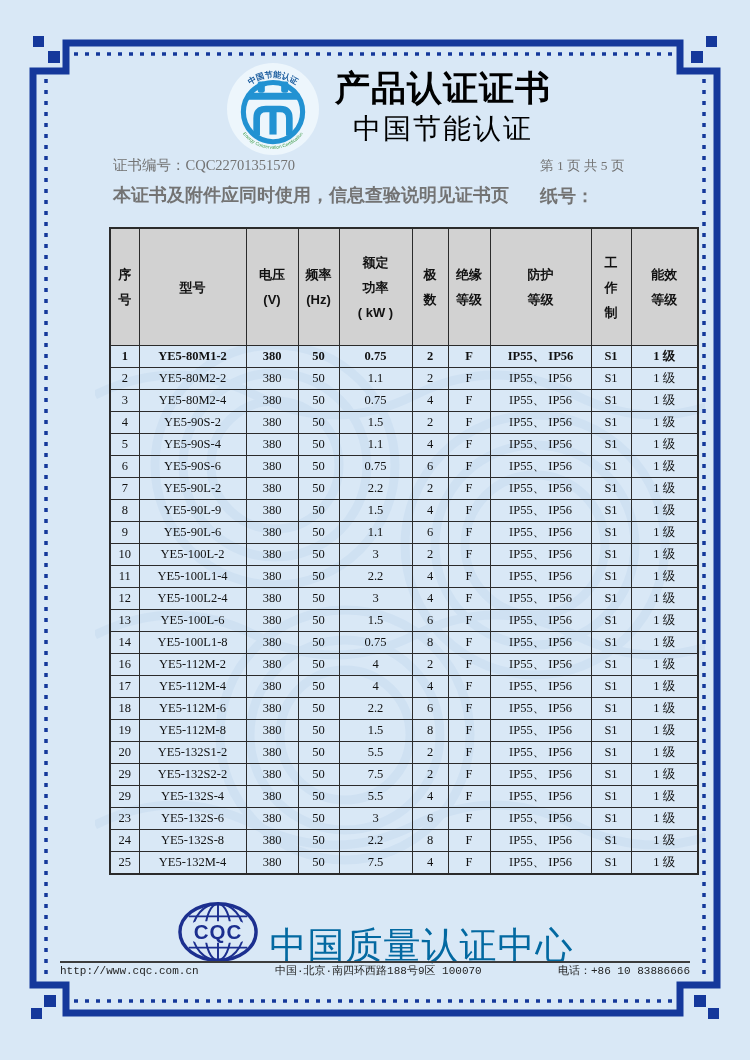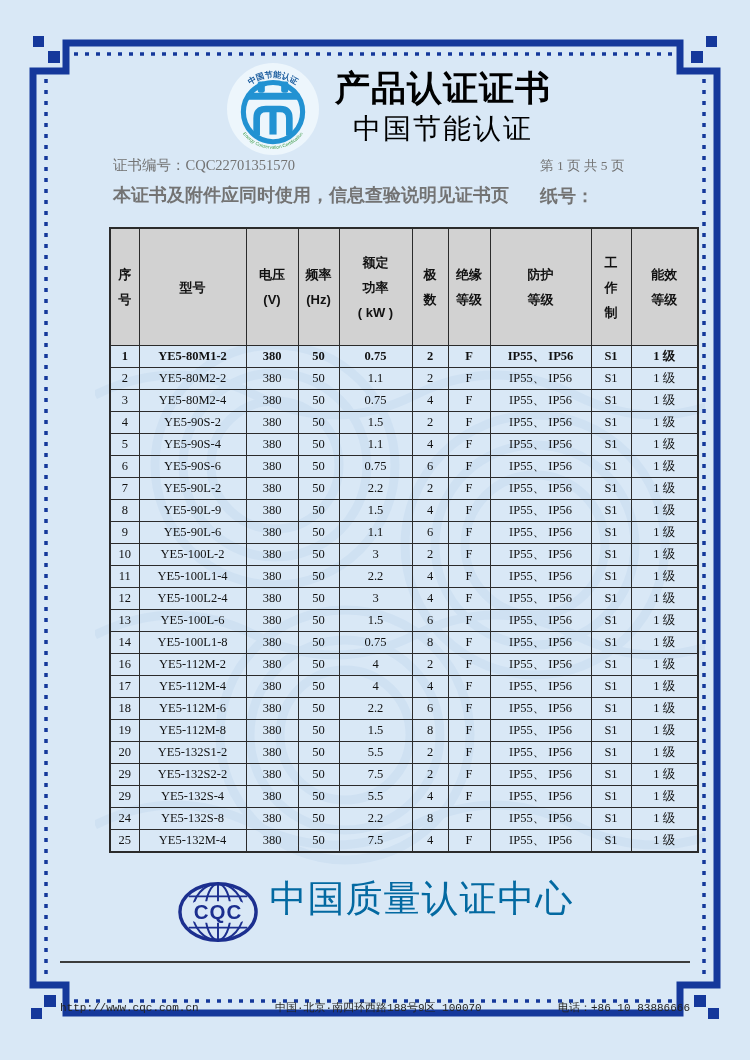--- a/index.html
+++ b/index.html
@@ -28,29 +28,29 @@
   .spec-table{position:absolute;left:109px;top:227px;width:588px;border-collapse:collapse;
     table-layout:fixed;border:2px solid var(--table-line,#2b2b2b);}
   .spec-table th,.spec-table td{border:1.5px solid var(--table-line,#2b2b2b);padding:0;text-align:center;}
   .spec-table th{height:116px;background:var(--header-gray,#d2d2d2);font-size:13px;font-weight:600;color:#111;}
   .spec-table th div{line-height:25px;}
   .spec-table td{height:21px;font-family:"Liberation Serif",serif;font-size:12.5px;color:#111;}
   .spec-table tr.row-bold td{font-weight:700;}
 
   
   .brand{position:absolute;left:0;top:880px;width:100%;height:84px;display:flex;
-    justify-content:center;align-items:flex-start;gap:11px;}
+    justify-content:center;align-items:flex-end;gap:11px;}
   .org-name{font-size:37px;color:#0369a1;letter-spacing:1px;line-height:1;}
 
   
   .contact-bar{position:absolute;left:60px;top:961px;width:630px;border-top:2px solid #3c3c3c;
-    padding-top:5px;display:flex;align-items:baseline;font-family:"Liberation Mono",monospace;
+    display:flex;align-items:baseline;font-family:"Liberation Mono",monospace;
     font-size:11px;color:#232323;white-space:nowrap;}
   .contact-bar .website{flex:0 0 auto;}
-  .contact-bar .address{flex:1 1 auto;text-align:center;margin-top:32px;}
+  .contact-bar .address{flex:1 1 auto;text-align:center;}
   .contact-bar .phone{flex:0 0 auto;}
 </style>
 </head>
 <body>
 
 <div class="sheet">
 
   <svg class="border-svg" width="750" height="1060" viewBox="0 0 750 1060">
     <path d="M 66 43 H 680 V 71 H 717 V 985 H 680 V 1013 H 66 V 985 H 33 V 71 H 66 Z" fill="none" stroke="#15389b" stroke-width="7"></path>
     <g stroke="#15389b" stroke-width="3.5" stroke-dasharray="4 7" fill="none">
@@ -425,20 +425,32 @@
           <td>380</td>
           <td>50</td>
           <td>5.5</td>
           <td>4</td>
           <td>F</td>
           <td>IP55、 IP56</td>
           <td>S1</td>
           <td>1 级</td>
         </tr>
         <tr>
+          <td>23</td>
+          <td>YE5-132S-6</td>
+          <td>380</td>
+          <td>50</td>
+          <td>3</td>
+          <td>6</td>
+          <td>F</td>
+          <td>IP55、 IP56</td>
+          <td>S1</td>
+          <td>1 级</td>
+        </tr>
+        <tr>
           <td>24</td>
           <td>YE5-132S-8</td>
           <td>380</td>
           <td>50</td>
           <td>2.2</td>
           <td>8</td>
           <td>F</td>
           <td>IP55、 IP56</td>
           <td>S1</td>
           <td>1 级</td>

